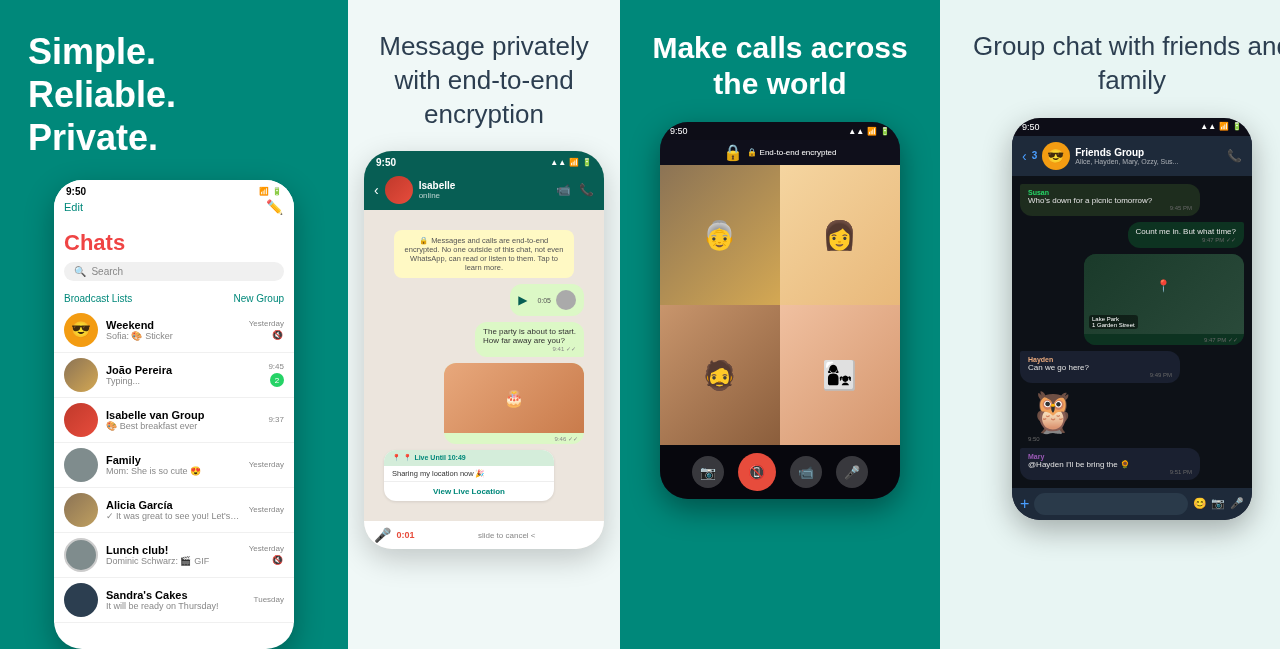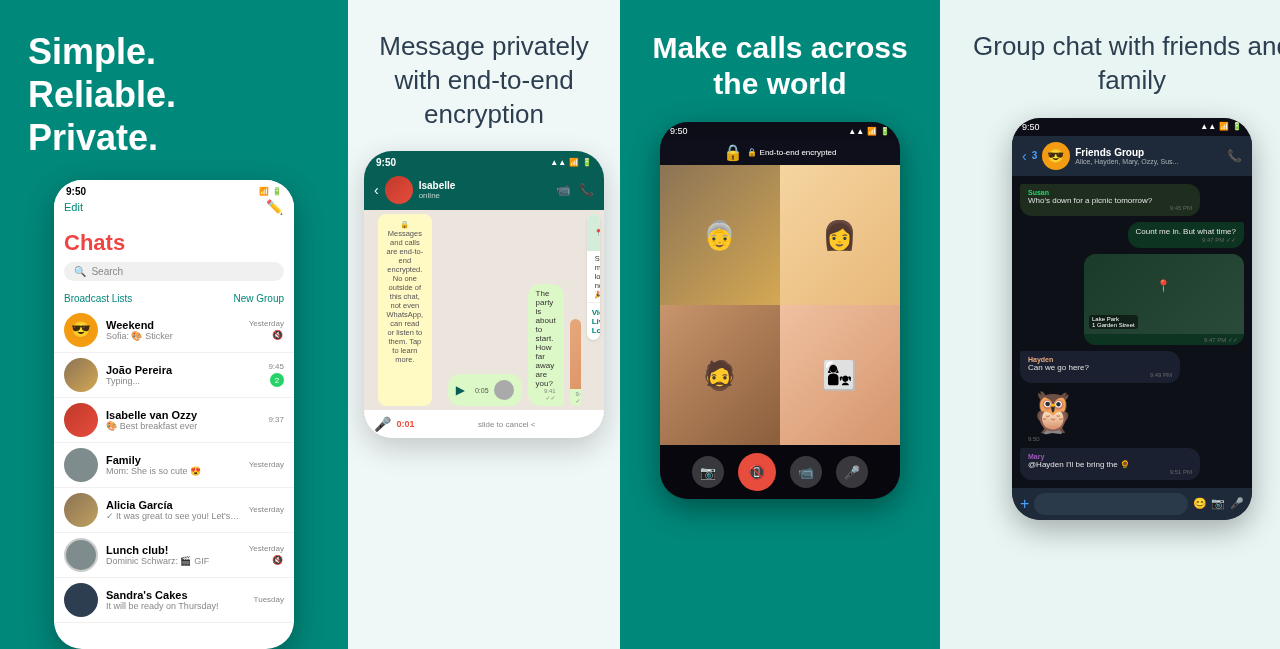--- a/index.html
+++ b/index.html
@@ -153,23 +153,23 @@
       width: 28px;
       height: 28px;
       border-radius: 50%;
       background: #ccc;
     }
     .contact-info { flex: 1; }
     .contact-name { color: white; font-size: 10px; font-weight: 600; }
     .contact-status { color: rgba(255,255,255,0.7); font-size: 8px; }
     .chat-header-icons { display: flex; gap: 8px; color: white; font-size: 12px; }
     .chat-body {
-      padding: 4px;
-      display: flex;
-      flex-direction: row;
+      padding: 20px;
+      display: flex;
+      flex-direction: column;
       gap: 6px;
       background: #ece5dd;
       min-height: 200px;
     }
     .encryption-notice {
       background: #fff9c4;
       border-radius: 8px;
       padding: 6px 8px;
       font-size: 7.5px;
       text-align: center;
@@ -527,21 +527,21 @@
         </div>
         <div class="chat-meta">
           <span class="chat-time">9:45</span>
           <div class="chat-badge">2</div>
         </div>
       </div>
 
       <div class="chat-item">
         <div class="avatar" style="background:linear-gradient(135deg,#c0392b,#e74c3c);"></div>
         <div class="chat-info">
-          <div class="chat-name">Isabelle van Ozzy</div>
+          <div class="chat-name">Isabelle van Group</div>
           <div class="chat-preview">🎨 Best breakfast ever</div>
         </div>
         <div class="chat-meta">
           <span class="chat-time">9:37</span>
         </div>
       </div>
 
       <div class="chat-item">
         <div class="avatar" style="background:#7f8c8d;"></div>
         <div class="chat-info">

